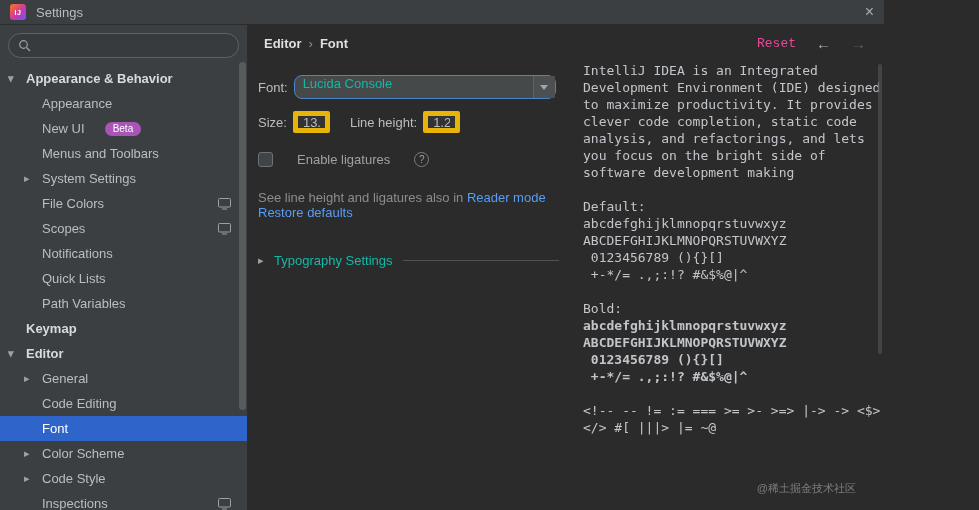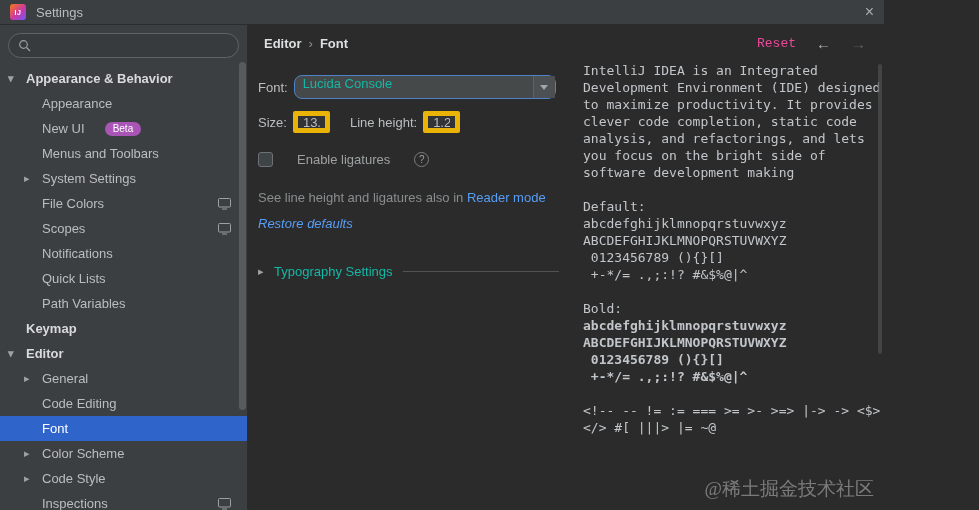--- a/index.html
+++ b/index.html
@@ -54,31 +54,31 @@
   .num-input { width:37px; height:22px; background:#313335; border:5px solid #eab308; border-radius:2px; color:#bbbec0; font-size:13px; padding:0 5px; font-family:"Liberation Sans",sans-serif; outline:none; }
   .row-size { margin-top:12px; }
   .gap-lbl { margin-left:20px; }
   .ml6 { margin-left:6px; }
   .row-lig { margin-top:19px; gap:24px; }
   .checkbox { width:15px; height:15px; border:1px solid #6e7274; border-radius:3px; background:#3f4446; flex-shrink:0; }
   .lig-lbl { color:#9ea1a3; }
   .help-icon { width:15px; height:15px; border-radius:50%; border:1px solid #7b7e80; color:#9ea1a3; font-size:10px; display:flex; align-items:center; justify-content:center; }
   .row-hint { margin-top:23px; color:#8a8d8f; }
   .link { color:#589df6; }
-  .row-restore { margin-top:11px;font-style:italic; }
+  .row-restore { margin-top:0; }
   .row-typo { margin-top:33px; display:flex; align-items:center; }
   .typo-chevron { font-size:11px; color:#9fa2a4; width:16px; }
   .typo-lbl { color:#14b8a6; }
   .typo-rule { flex:1; height:1px; background:#515456; margin-left:10px; }
 
   
   .preview-pane { flex:1; position:relative; overflow:hidden; padding:1px 0 0 10px; font-family:"DejaVu Sans Mono",monospace; font-size:13px; line-height:17px; color:#c2c6ca; }
   .p-line { min-height:17px; white-space:pre; }
   .p-line.bold { font-weight:bold; }
-  .watermark { position:absolute; right:10px; bottom:13px; font-family:Liberation Serif, serif; font-size:19px; color:rgba(220,220,220,0.45); }
+  .watermark { position:absolute; right:28px; bottom:13px; font-family:Liberation Sans, sans-serif; font-size:11px; color:rgba(220,220,220,0.45); }
   .pv-scrollbar { position:absolute; top:3px; right:2px; width:4px; height:290px; background:#4d5153; border-radius:2px; opacity:.7; }
 </style>
 </head>
 <body>
 
 <div class="window">
 
   <div class="titlebar">
     <span class="logo">IJ</span>
     <span class="win-title">Settings</span>

